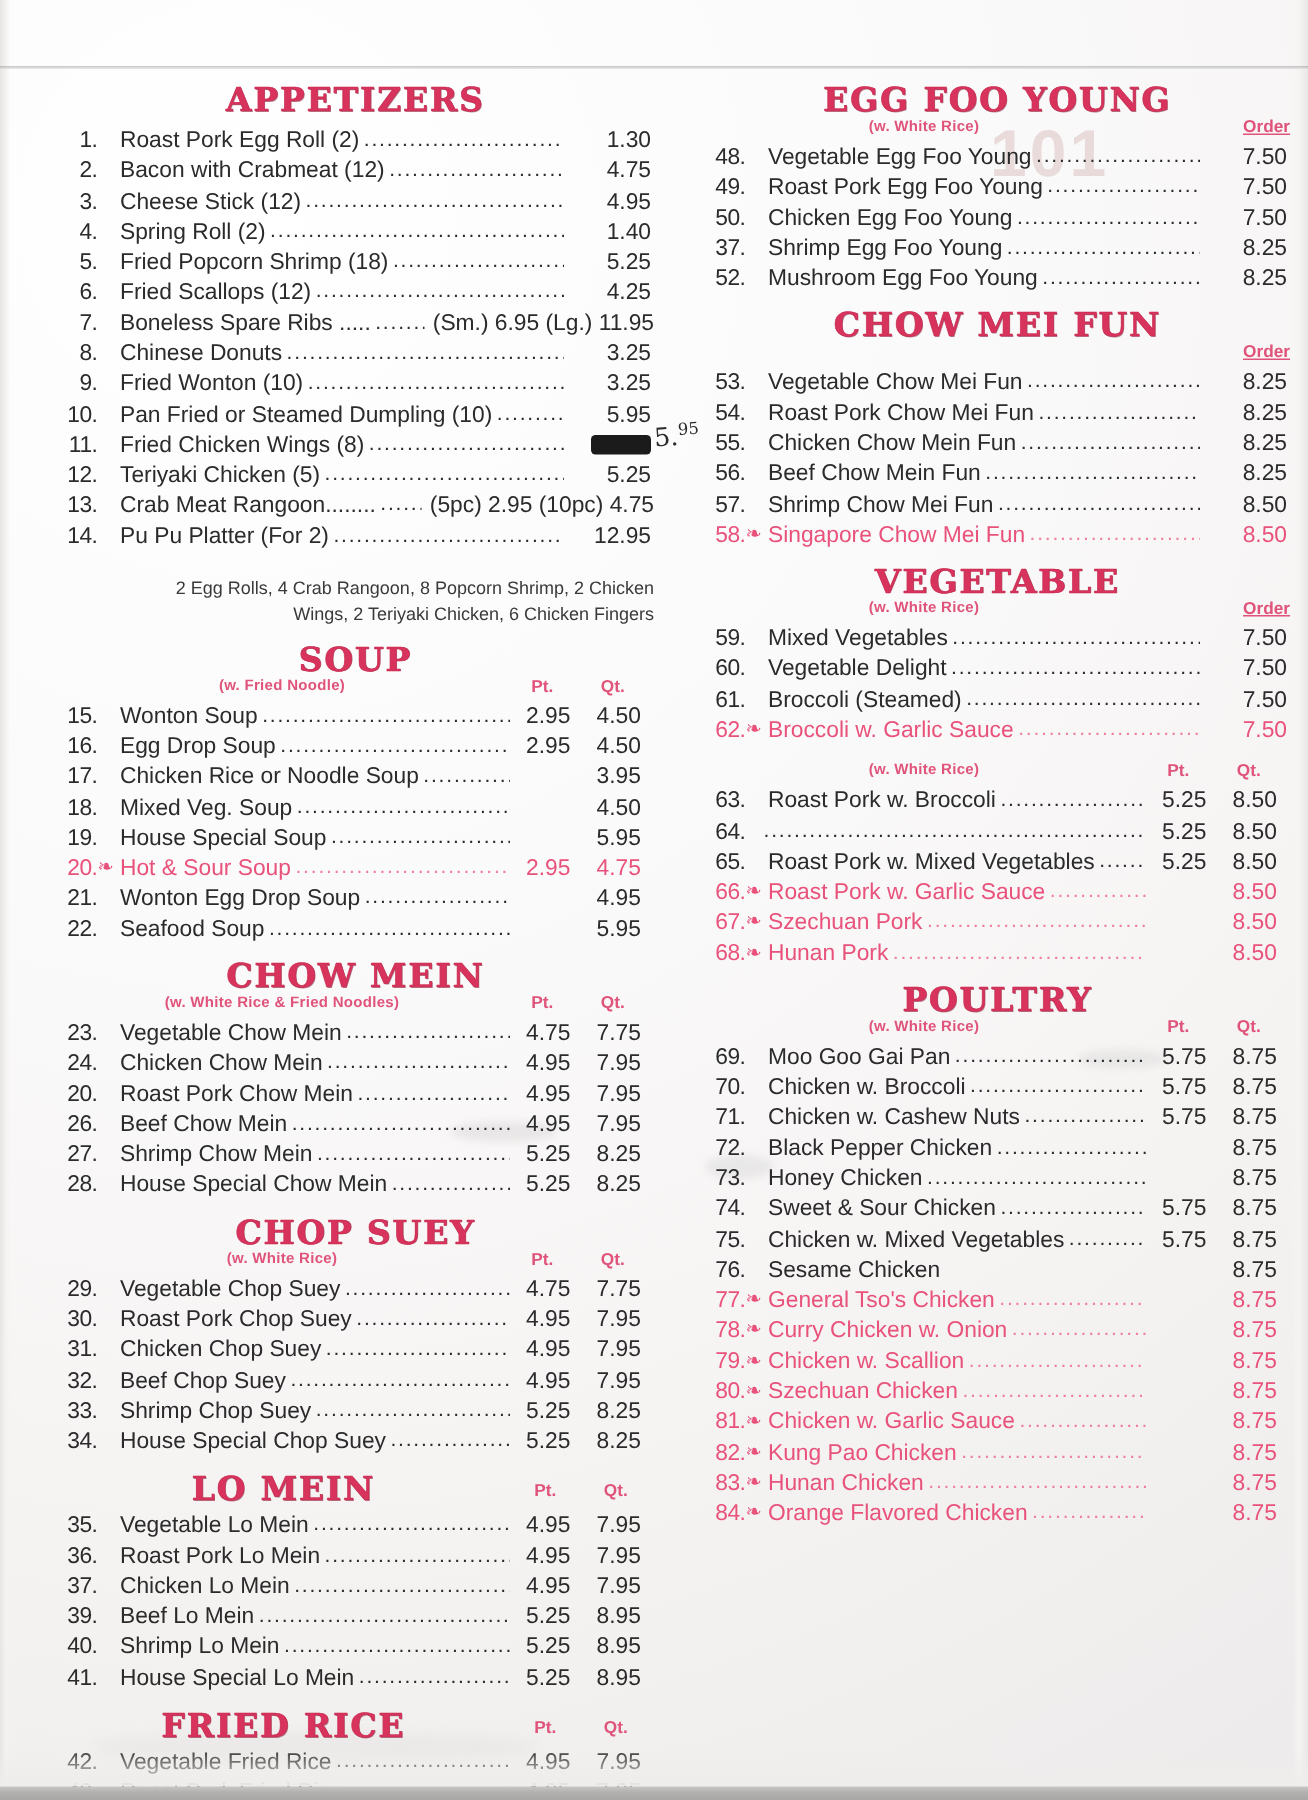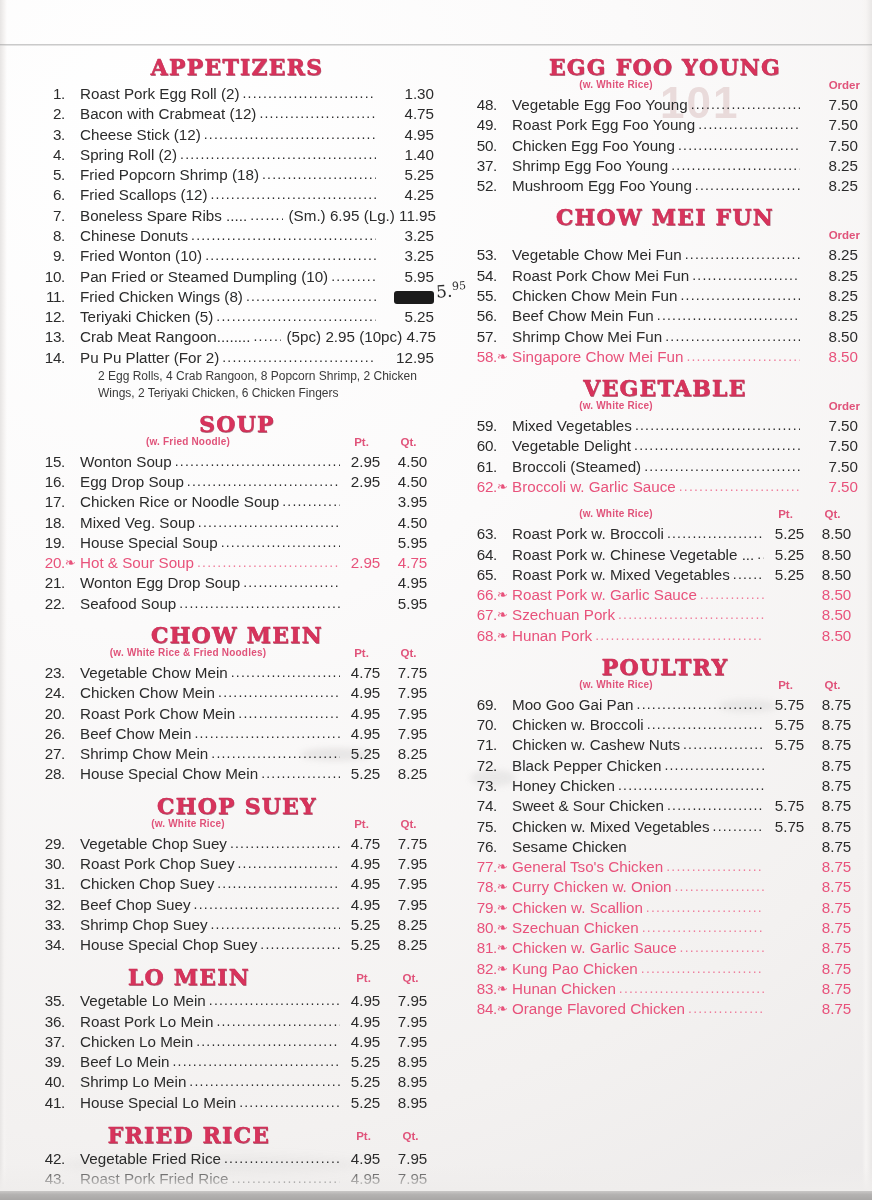--- a/index.html
+++ b/index.html
@@ -58,21 +58,21 @@
 
   
   .noteline{position:relative;height:16px;margin-top:1px;}
   .note{
     position:absolute;left:0;right:98px;text-align:center;
     color:#e0537a;font-size:10px;font-weight:bold;letter-spacing:.2px;top:0;
   }
   .hcols{position:absolute;right:0;top:0;width:98px;font-size:11.5px;color:#e0537a;font-weight:bold;}
   .hcols span{display:inline-block;width:47px;text-align:center;}
   .hcols.one{width:56px;}
-  .hcols.one span{width:56px;text-align:right;padding-right:2px;}
+  .hcols.one span{width:56px;text-align:right;padding-right:2px;text-decoration:underline;}
 
   
   ol.items{list-style:none;margin:0;padding:0;}
   .row{
     position:relative;
     display:flex;align-items:baseline;
     font-size:15.2px;
     color:#2b2b2b;
     line-height:1.335;
     white-space:nowrap;
@@ -90,21 +90,21 @@
   .row .single{flex:0 0 56px;width:56px;text-align:right;padding-right:2px;}
   .row.spicy{color:#e8527b;}
   .row.spicy .lead{color:#ef7d9c;}
 
   
   .row .p1.blank{color:transparent;}
 
   
   .desc{
     font-size:12px;color:#3a3a3a;line-height:1.45;
-    padding-left:60px;margin-top:0;white-space:normal;
+    padding-left:60px;margin-top:16px;white-space:normal;text-align:right;
   }
 
   
   .redact{
     display:inline-block;width:40px;height:13px;
     background:#1b1b1b;border-radius:3px;
     vertical-align:-2px;
   }
   .handwritten{
     position:absolute;
@@ -650,21 +650,20 @@
           <span class="num">63.</span>
           <span class="spice"></span>
           <span class="name">Roast Pork w. Broccoli</span>
           <span class="lead">......................................................................</span>
           <span class="p1">5.25</span>
           <span class="p2">8.50</span>
         </li>
         <li class="row">
           <span class="num">64.</span>
           <span class="spice"></span>
-          <span class="name">Roast Pork w. Chinese Vegetable ...</span>
           <span class="lead">......................................................................</span>
           <span class="p1">5.25</span>
           <span class="p2">8.50</span>
         </li>
         <li class="row">
           <span class="num">65.</span>
           <span class="spice"></span>
           <span class="name">Roast Pork w. Mixed Vegetables</span>
           <span class="lead">......................................................................</span>
           <span class="p1">5.25</span>

